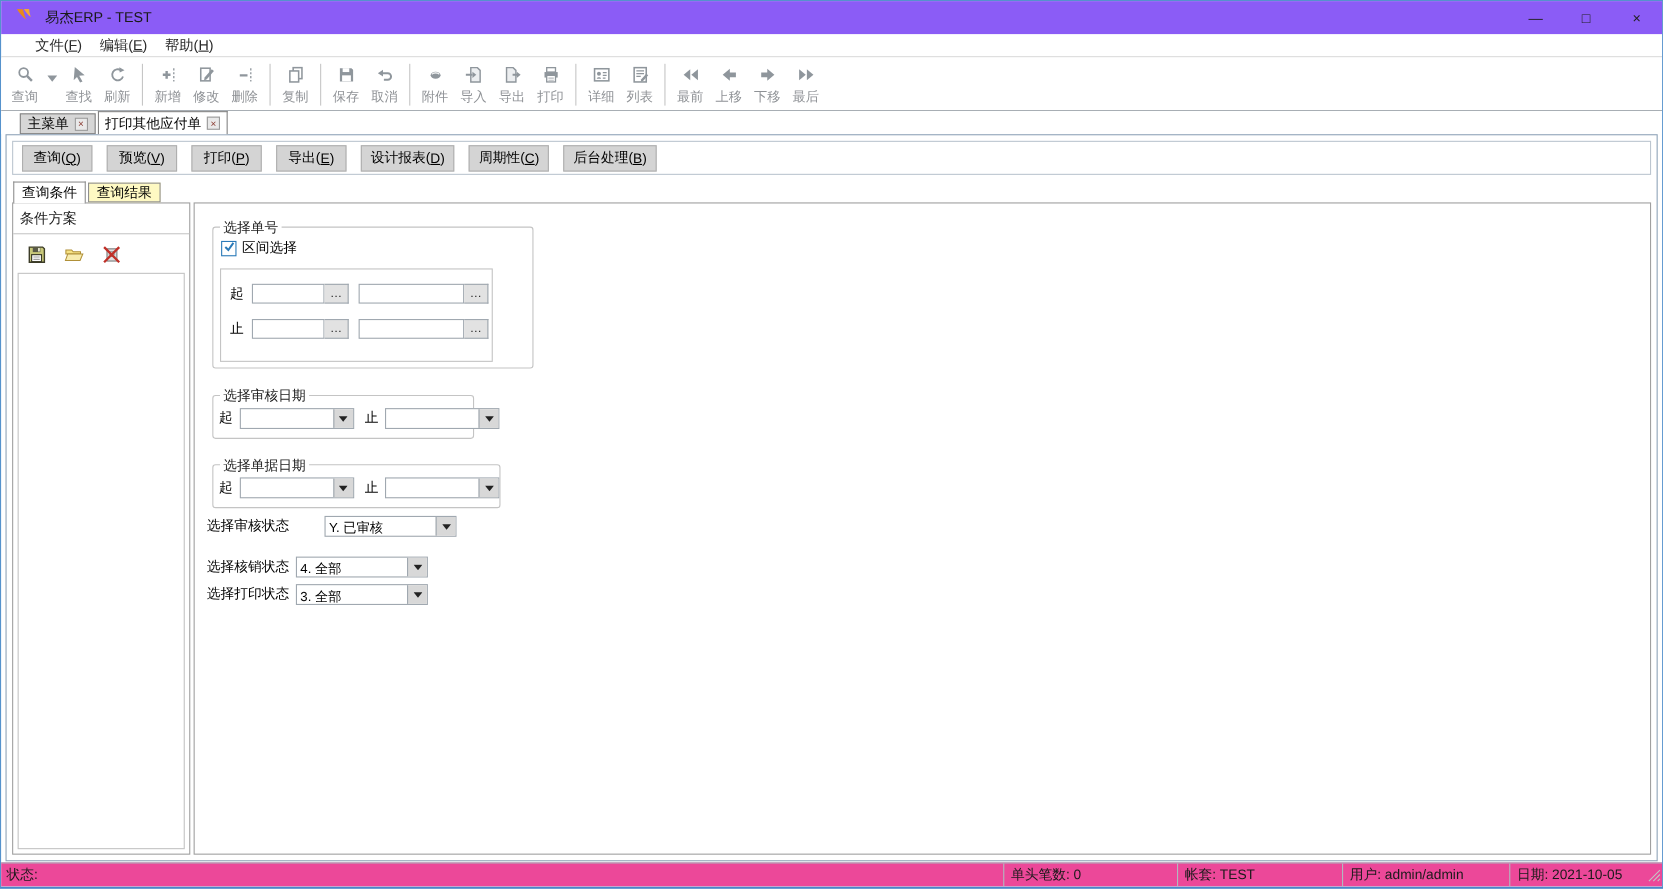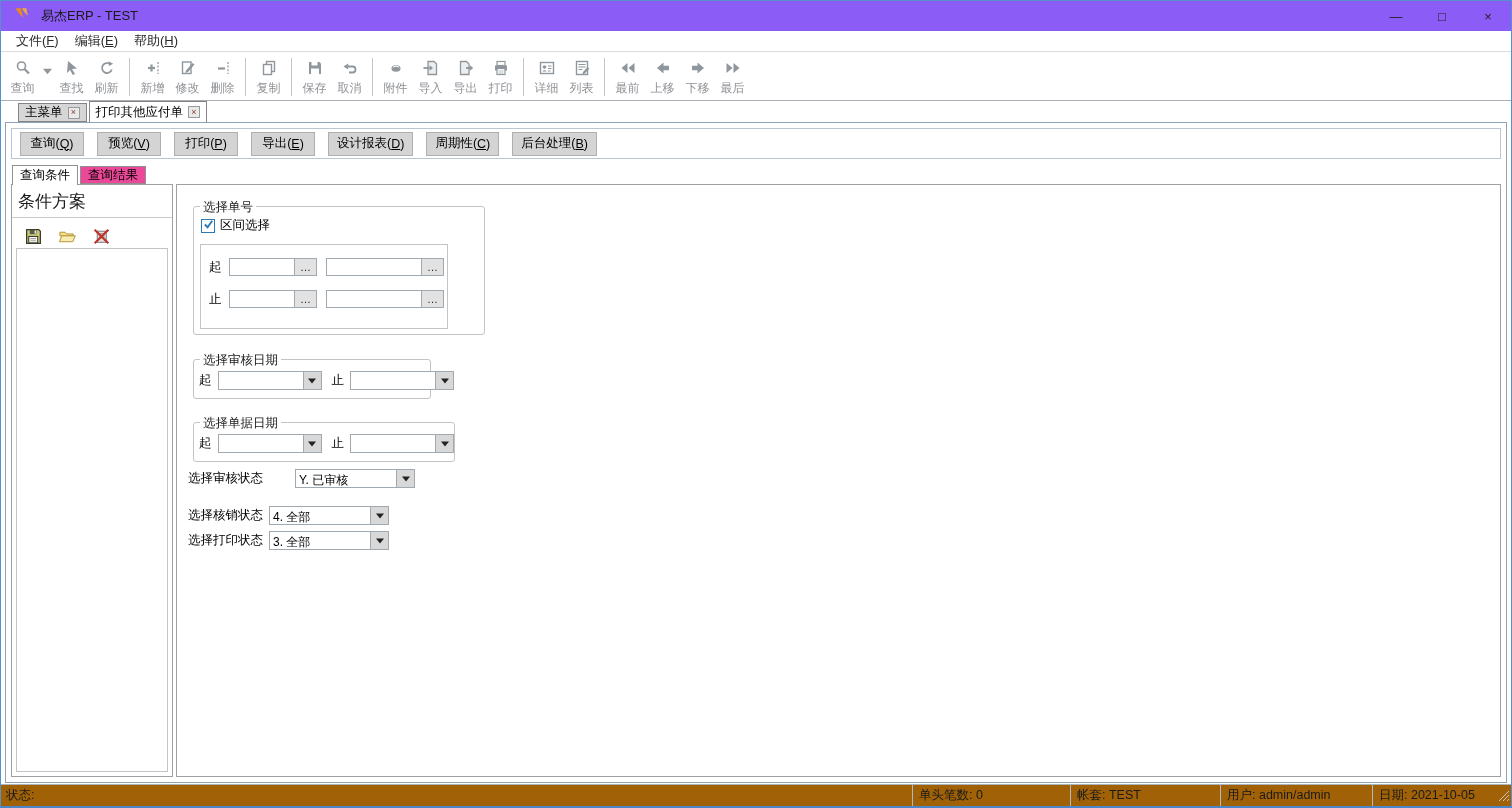--- a/index.html
+++ b/index.html
@@ -8,21 +8,21 @@
             border:1px solid #5592cc; border-bottom:2px solid #4a86c8; overflow:hidden; }
 
   
   .titlebar { position:absolute; top:0; left:0; right:0; height:30px; display:flex; align-items:center; background:#8b5cf6; }
   .logo { width:20px; height:20px; margin-left:11px; }
   .title-text { margin-left:9px; font-size:13px; color:#1a1a1a; }
   .win-controls { position:absolute; right:0; top:0; height:30px; display:flex; }
   .wc { width:46px; height:30px; display:flex; align-items:center; justify-content:center; font-size:13px; color:#222; cursor:default; }
 
   
-  .menubar { position:absolute; top:30px; left:0; right:0; height:21px; display:flex; align-items:center; padding-left:7px; border-bottom:1px solid #dcdcdc; font-size:13px; color:#2a2a2a; }
+  .menubar { position:absolute; top:30px; left:0; right:0; height:21px; display:flex; align-items:center; padding-left:23px; border-bottom:1px solid #dcdcdc; font-size:13px; color:#2a2a2a; }
   .menu-item { padding:2px 8px; cursor:default; }
   .hot { text-decoration:underline; }
 
   
   .toolbar { position:absolute; top:52px; left:0; right:0; height:48px; display:flex; align-items:flex-start; padding-left:4px; border-bottom:1px solid #a8aeb4; background:#fff; }
   .tb-item { width:35px; display:flex; flex-direction:column; align-items:center; padding-top:6px; gap:3px; cursor:default; }
   .tb-ico svg { width:18px; height:18px; display:block; }
   .tb-lab { font-size:12px; color:#8f9296; white-space:nowrap; }
   .tb-sep { border-left:1px solid #c6c6c6; height:38px; margin:5px 5px 0 5px; }
   .tb-dd { width:14px; display:flex; justify-content:center; margin-top:15px; }
@@ -32,26 +32,26 @@
   .doc-tab { display:flex; align-items:center; gap:5px; padding:0 6px; font-size:12.5px; border:1px solid #848484; background:#d6d6d6; height:19px; margin-right:2px; cursor:default; }
   .doc-tab.active { background:#fff; height:21px; border-bottom:none; position:relative; z-index:2; }
   .tab-close { width:12px; height:12px; border:1px solid #9a9a9a; background:#e9e9e9; font-size:9px; line-height:1; display:flex; align-items:center; justify-content:center; color:#8a3a30; }
 
   
   .workspace { position:absolute; top:121px; left:4px; right:4px; bottom:23px; border:1px solid #8fa4b8; background:#fff; }
   .btn-panel { position:absolute; top:5px; left:5px; right:5px; height:31px; border:1px solid #bcc6d0; display:flex; align-items:center; padding-left:8px; gap:13px; }
   .act-btn { min-width:64px; height:24px; padding:0 8px; background:#d4d4d4; border:1px solid #afafaf; font-size:12.5px; color:#000; display:inline-flex; align-items:center; justify-content:center; cursor:default; white-space:nowrap; }
 
   .sub-tabs { position:absolute; top:42px; left:6px; display:flex; align-items:flex-end; z-index:3; }
-  .sub-tab { padding:2px 7px 2px 7px; font-size:12.5px; border:1px solid #909090; background:#ec4899; height:18px; display:flex; align-items:center; margin-right:2px; cursor:default; }
+  .sub-tab { padding:2px 7px 2px 7px; font-size:12.5px; border:1px solid #909090; background:#fef9c3; height:18px; display:flex; align-items:center; margin-right:2px; cursor:default; }
   .sub-tab.active { background:#fff; height:20px; border-bottom:none; margin-bottom:-1px; }
 
   .content { position:absolute; top:61px; left:5px; right:5px; bottom:5px; display:flex; gap:3px; }
   .left-panel { width:162px; border:1px solid #a0a0a0; position:relative; background:#fff; }
-  .cp-title { padding:5px 6px 4px; font-size:17px; color:#1a1a1a; border-bottom:1px solid #c8c8c8; }
+  .cp-title { padding:5px 6px 4px; font-size:13px; color:#1a1a1a; border-bottom:1px solid #c8c8c8; }
   .cp-icons { padding:9px 12px; display:flex; gap:15px; align-items:center; }
   .cp-icons svg { width:19px; height:19px; display:block; cursor:pointer; }
   .cp-list { position:absolute; left:4px; right:4px; top:63px; bottom:4px; border:1px solid #c4c4c4; background:#fff; }
   .right-panel { flex:1; border:1px solid #a0a0a0; position:relative; background:#fff; }
 
   
   .fs { position:absolute; border:1px solid #c4c4c4; border-radius:3px; background:#fff; }
   .legend { position:absolute; top:-8px; left:6px; background:#fff; padding:0 3px; font-size:12.5px; color:#1a1a1a; }
   .fs-docno { left:16px; top:21px; width:292px; height:129px; }
   .cb-row { position:absolute; left:7px; top:10px; display:flex; gap:5px; align-items:center; font-size:12.5px; }
@@ -73,21 +73,21 @@
   .combo { display:flex; width:104px; height:19px; border:1px solid #a0a8b0; background:#fff; cursor:default; }
   .combo-val { flex:1; font-size:12px; padding:2px 3px; white-space:nowrap; overflow:hidden; color:#000; }
   .combo-btn { width:18px; background:#d8d8d8; border-left:1px solid #a0a8b0; display:flex; align-items:center; justify-content:center; cursor:pointer; }
 
   .sel-row { position:absolute; left:11px; display:flex; align-items:center; font-size:12.5px; }
   .sel-row .slab { width:81px; }
   .sel-row .combo { width:120px; }
   .sel-row.s1 { top:284px;gap:26px; } .sel-row.s2 { top:321px; } .sel-row.s3 { top:346px; }
 
   
-  .statusbar { position:absolute; left:0; right:0; bottom:0; height:22px; border-top:1px solid #aab4be; display:flex; align-items:center; font-size:12.5px; color:#1a1a1a; background:#a16207; }
+  .statusbar { position:absolute; left:0; right:0; bottom:0; height:22px; border-top:1px solid #aab4be; display:flex; align-items:center; font-size:12.5px; color:#1a1a1a; background:#ec4899; }
   .sb-status { flex:1; padding-left:5px; }
   .sb-sec { border-left:1px solid #b0b8c0; padding-left:6px; height:100%; display:flex; align-items:center; }
   .sb-w1 { width:158px; } .sb-w2 { width:150px; } .sb-w3 { width:152px; } .sb-w4 { width:139px; }
   .grip { position:absolute; right:1px; bottom:1px; }
 </style>
 </head>
 <body>
 
 <div class="window">
 

